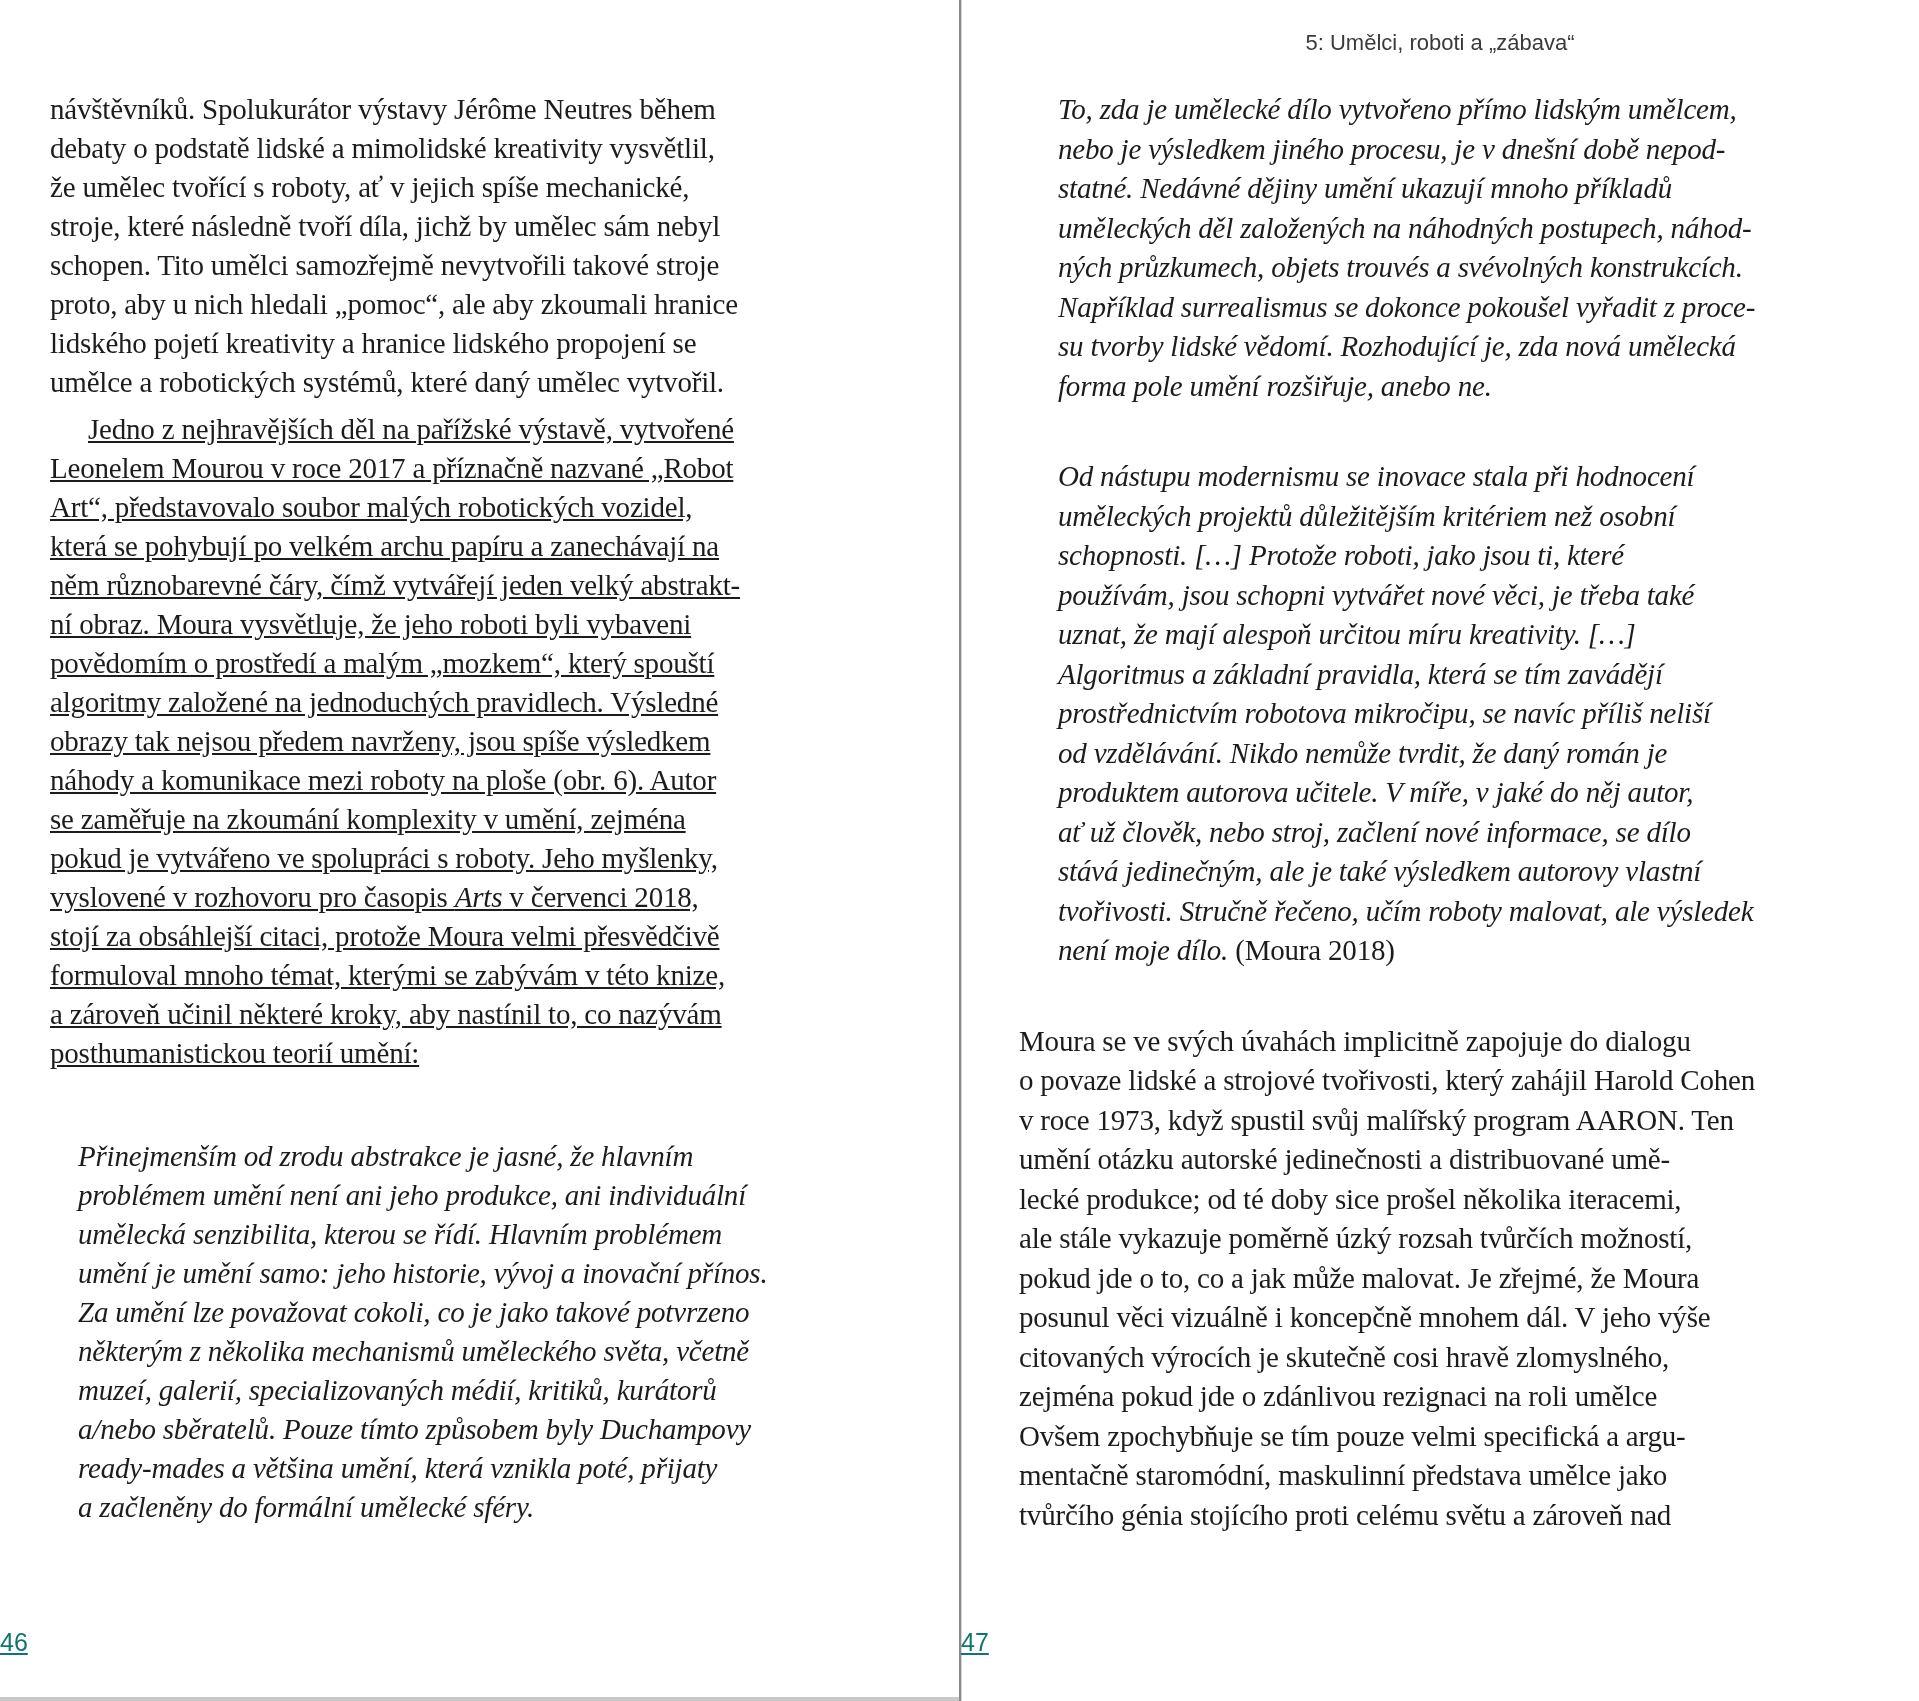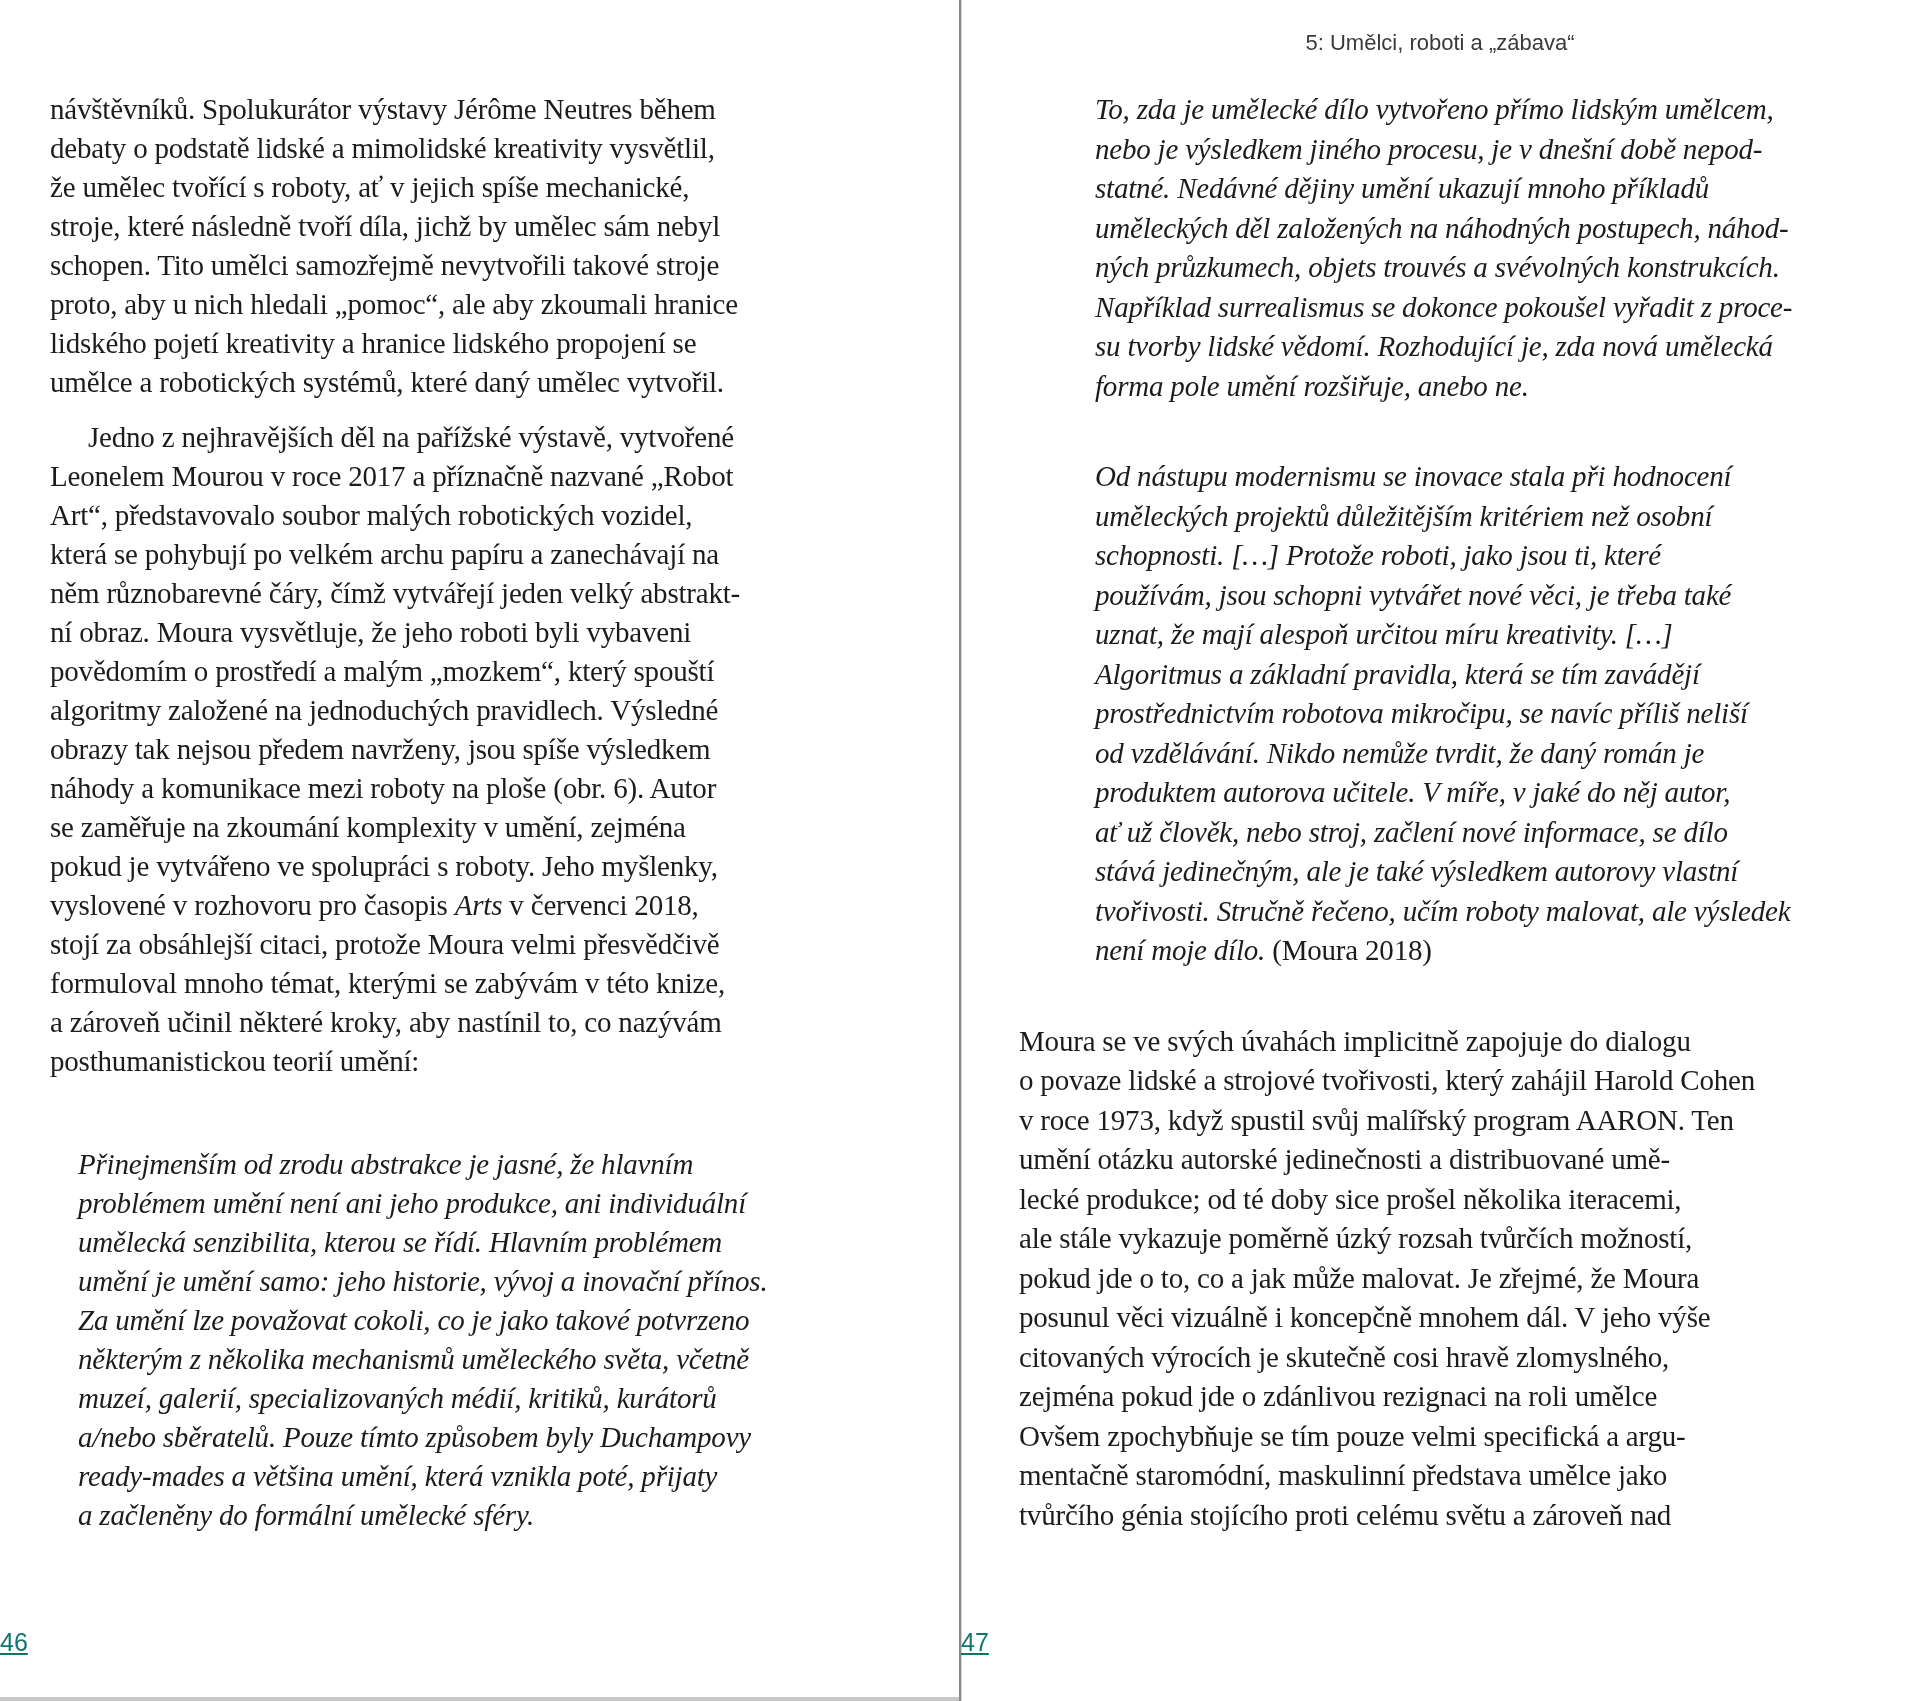--- a/index.html
+++ b/index.html
@@ -17,23 +17,23 @@
   .col{position:absolute;}
   .left  .col{left:50px;top:82px;width:852px;}
   .right .col{left:58px;top:82px;width:866px;}
 
   .line{white-space:nowrap;font-size:29px;line-height:39px;letter-spacing:-0.2px;}
   .right .line{line-height:39.5px;}
 
   .para{margin:0;}
   .quote{font-style:italic;}
   .left  .quote{margin-top:64px;margin-left:28px;font-family:Liberation Serif, serif;}
-  .right .quote{margin-left:76px;}
+  .right .quote{margin-left:39px;}
   .right .para + .para{margin-top:51px;}
-  .left  .body + .body{margin-top:16px;}
+  .left  .body + .body{margin-top:8px;text-decoration:underline;}
   .indent-first > .line:first-child{text-indent:38px;}
 
   .seg-i{font-style:italic;}
   .seg-r{font-style:normal;}
 
   .running-header{
     position:absolute;top:22px;left:0;width:100%;text-align:center;
     font-family:"Liberation Sans","DejaVu Sans",sans-serif;font-size:22px;color:#3a3a3a;
   }
   .pagenum{

